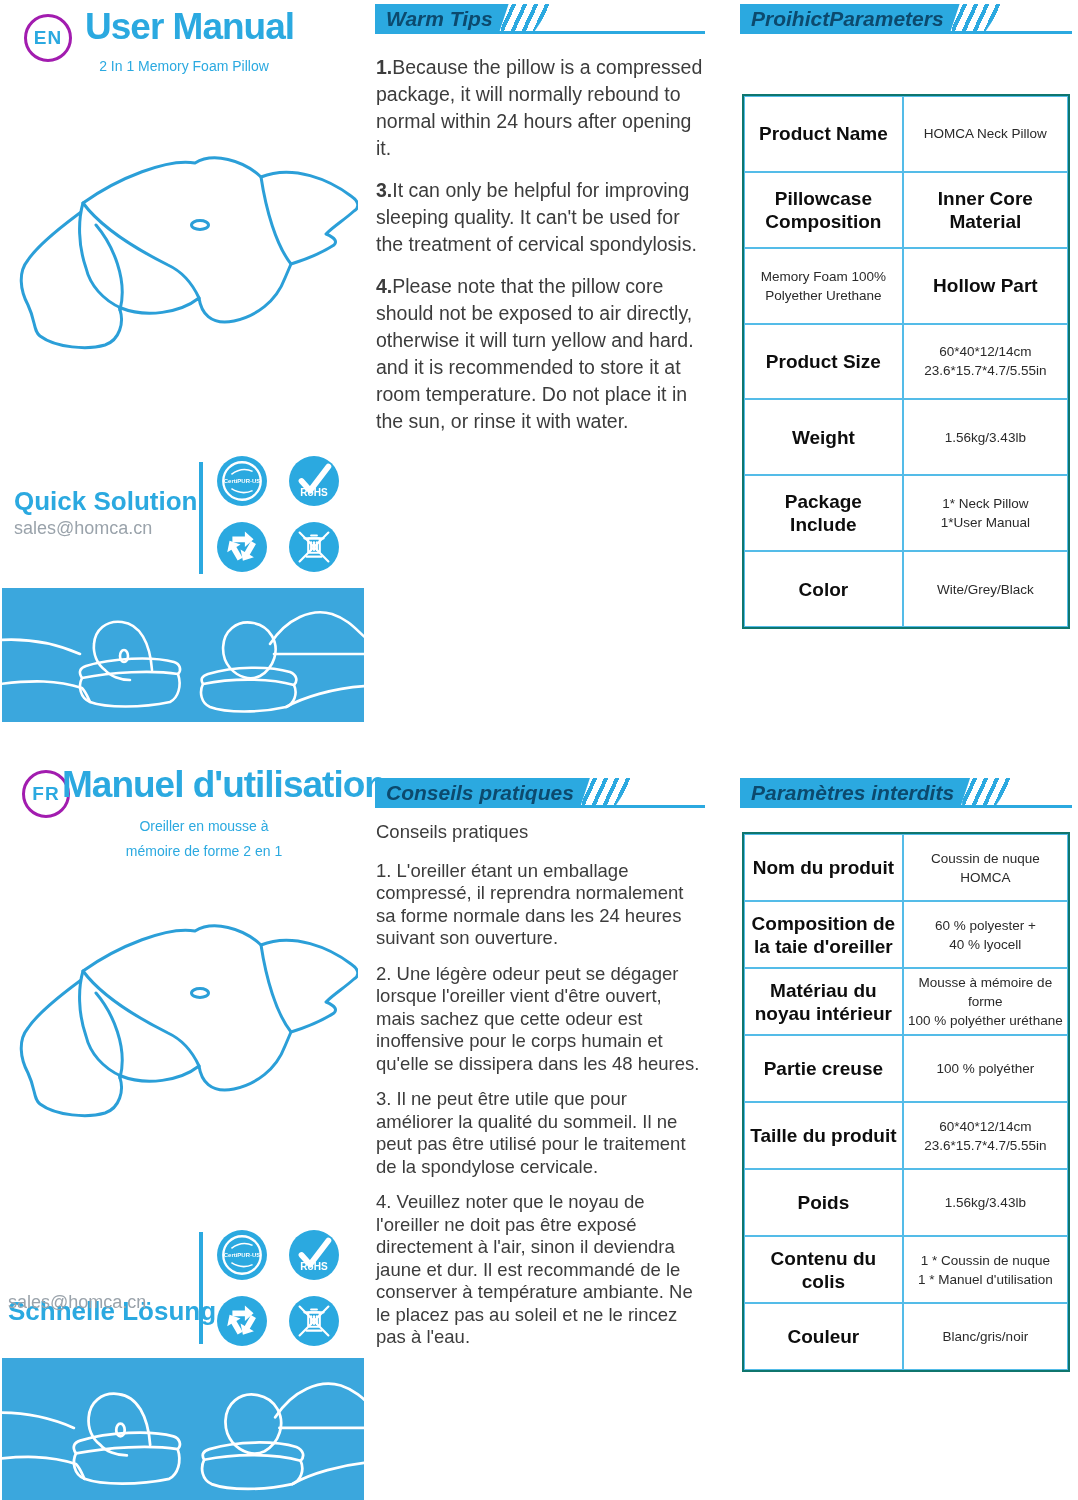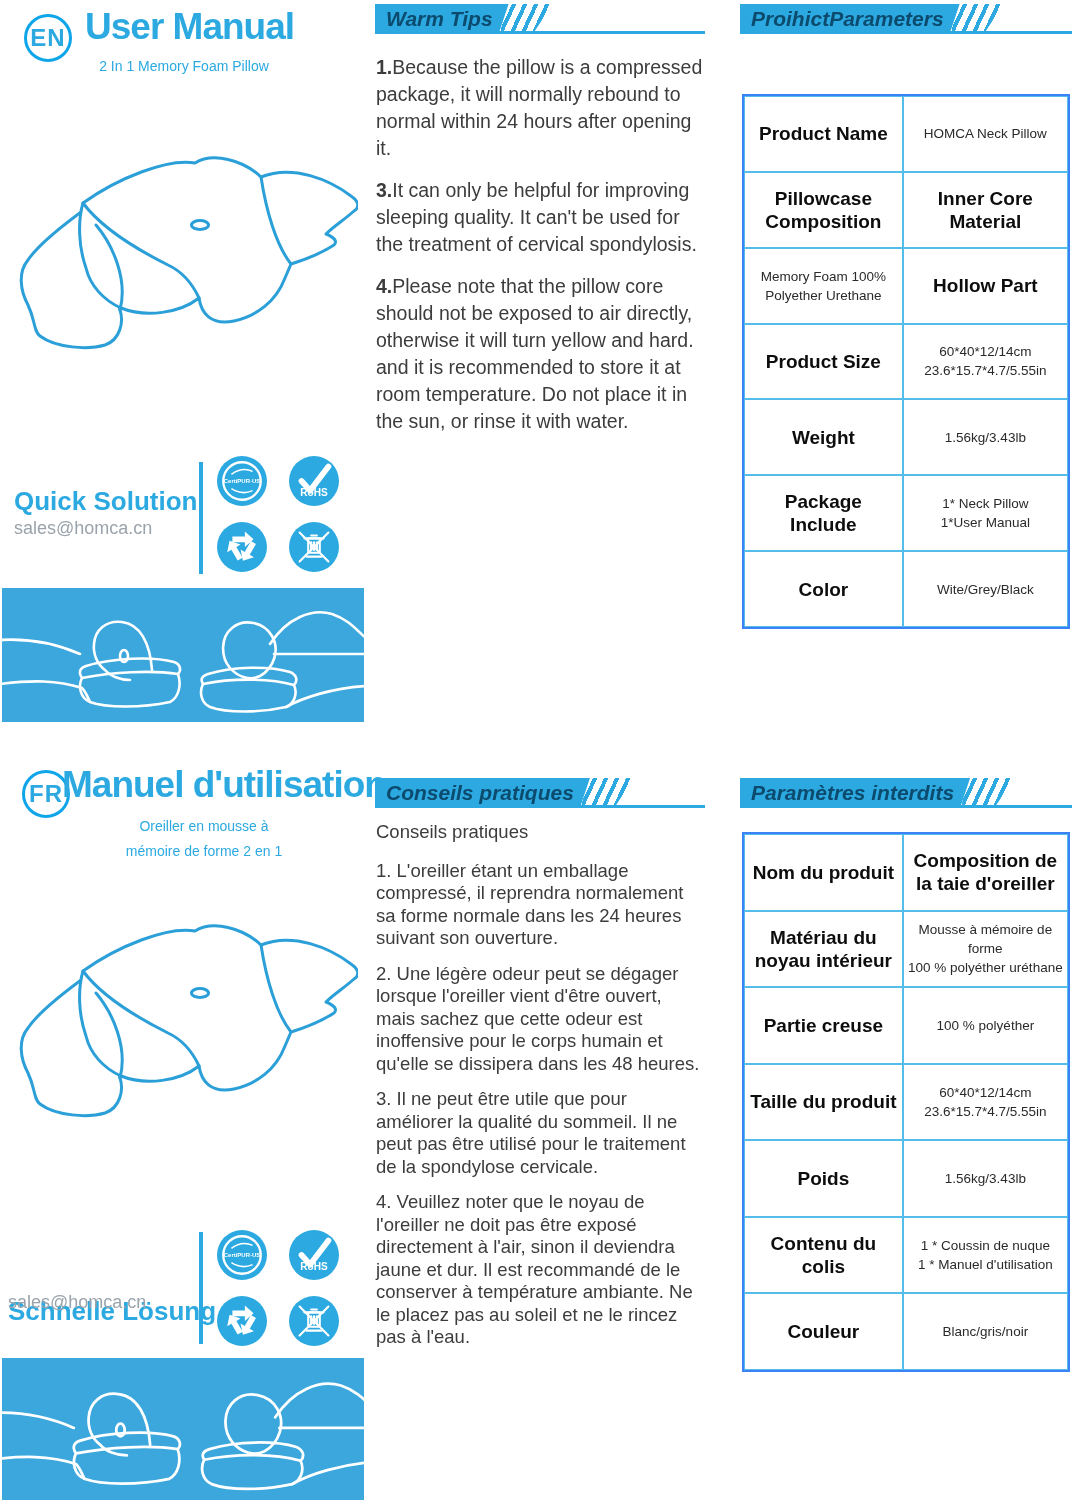--- a/index.html
+++ b/index.html
@@ -5,23 +5,23 @@
   html,body { margin:0; padding:0; background:#ffffff; }
   #page {
     position:relative; width:1078px; height:1500px; overflow:hidden;
     background:#ffffff; font-family:"Liberation Sans", sans-serif;
   }
   .abs { position:absolute; }
 
   
   .lang-badge {
     width:42px; height:42px; border-radius:50%;
-    border:3px solid #0ea5e9; color:#2ba9e0;
+    border:3px solid #a21caf; color:#2ba9e0;
     display:flex; align-items:center; justify-content:center;
-    font-size:24px; font-weight:bold; letter-spacing:1px;
+    font-size:19px; font-weight:bold; letter-spacing:1px;
   }
   .sec-title { color:#2ba9e0; font-weight:bold; font-size:37px; letter-spacing:-1px; white-space:nowrap; }
   .sec-subtitle { color:#2ba9e0; font-size:14px; text-align:center; white-space:pre-line; line-height:25px; }
 
   
   .ribbon { display:flex; height:30px; }
   .ribbon .rbar {
     background:#2ba9e0; color:#0c4a6e; font-style:italic; font-weight:bold;
     font-size:21px; line-height:30px; padding:0 16px 0 11px; white-space:nowrap;
     clip-path:polygon(0 0,100% 0,calc(100% - 10px) 100%,0 100%);
@@ -40,21 +40,21 @@
   .tip { margin:0; }
   .tips.en .tip + .tip { margin-top:15px; }
   .tips.fr .tip + .tip { margin-top:13px; }
   .tips.en .tip-num { font-weight:bold; }
   .tips.fr .tip-num { font-weight:normal; }
   .tips-intro { margin:0; }
 
   
   .ptable {
     display:grid; grid-template-columns:49% 51%; grid-auto-rows:1fr;
-    border:2px solid #3b82f6; background:#fff;
+    border:2px solid #0f766e; background:#fff;
   }
   .ptable .cell {
     border:1px solid #54bce8; display:flex; align-items:center; justify-content:center;
     text-align:center; white-space:pre-line; padding:2px 4px; overflow:hidden;
   }
   .ptable .lab { font-weight:bold; font-size:19px; color:#0d0d0d; line-height:23px; }
   .ptable .val { font-size:13.5px; color:#2a2a2a; line-height:19px; }
 
   
   .contact-title { color:#2ba9e0; font-weight:bold; font-size:26px; text-align:center; white-space:nowrap; }
@@ -247,22 +247,26 @@
     <p class="tip"><span class="tip-num">4.</span><span> Veuillez noter que le noyau de l'oreiller ne doit pas être exposé directement à l'air, sinon il deviendra jaune et dur. Il est recommandé de le conserver à température ambiante. Ne le placez pas au soleil et ne le rincez pas à l'eau.</span></p>
   </div>
 
   <div class="abs runder" style="left:740px; top:805px; width:332px;"></div>
   <div class="abs ribbon" style="left:740px; top:778px;">
     <div class="rbar">Paramètres interdits</div>
     <div class="rtail"></div>
   </div>
   <div class="abs ptable" style="left:742px; top:832px; width:324px; height:536px;">
     <div class="cell lab">Nom du produit</div>
+      <div class="cell val">Coussin de nuque
+HOMCA</div>
     <div class="cell lab">Composition de
 la taie d'oreiller</div>
+      <div class="cell val">60 % polyester +
+40 % lyocell</div>
     <div class="cell lab">Matériau du
 noyau intérieur</div>
       <div class="cell val">Mousse à mémoire de forme
 100 % polyéther uréthane</div>
     <div class="cell lab">Partie creuse</div>
       <div class="cell val">100 % polyéther</div>
     <div class="cell lab">Taille du produit</div>
       <div class="cell val">60*40*12/14cm
 23.6*15.7*4.7/5.55in</div>
     <div class="cell lab">Poids</div>

